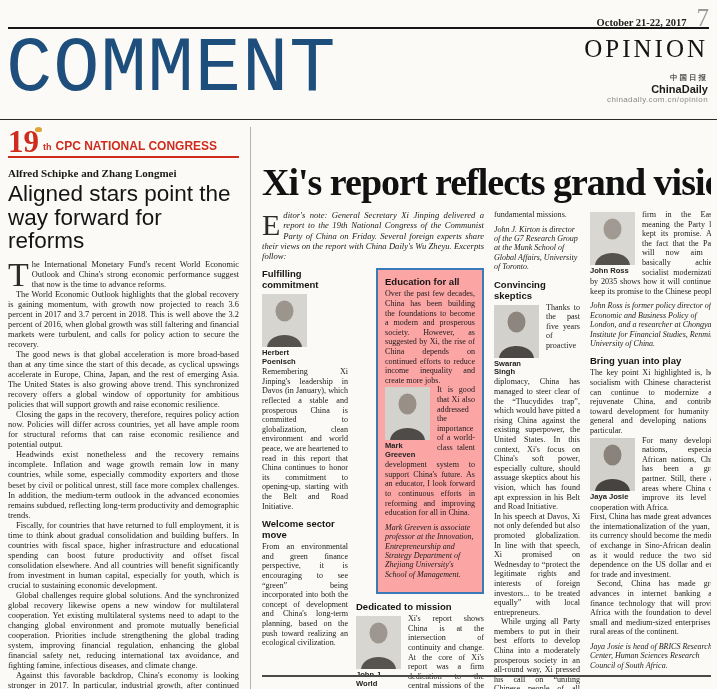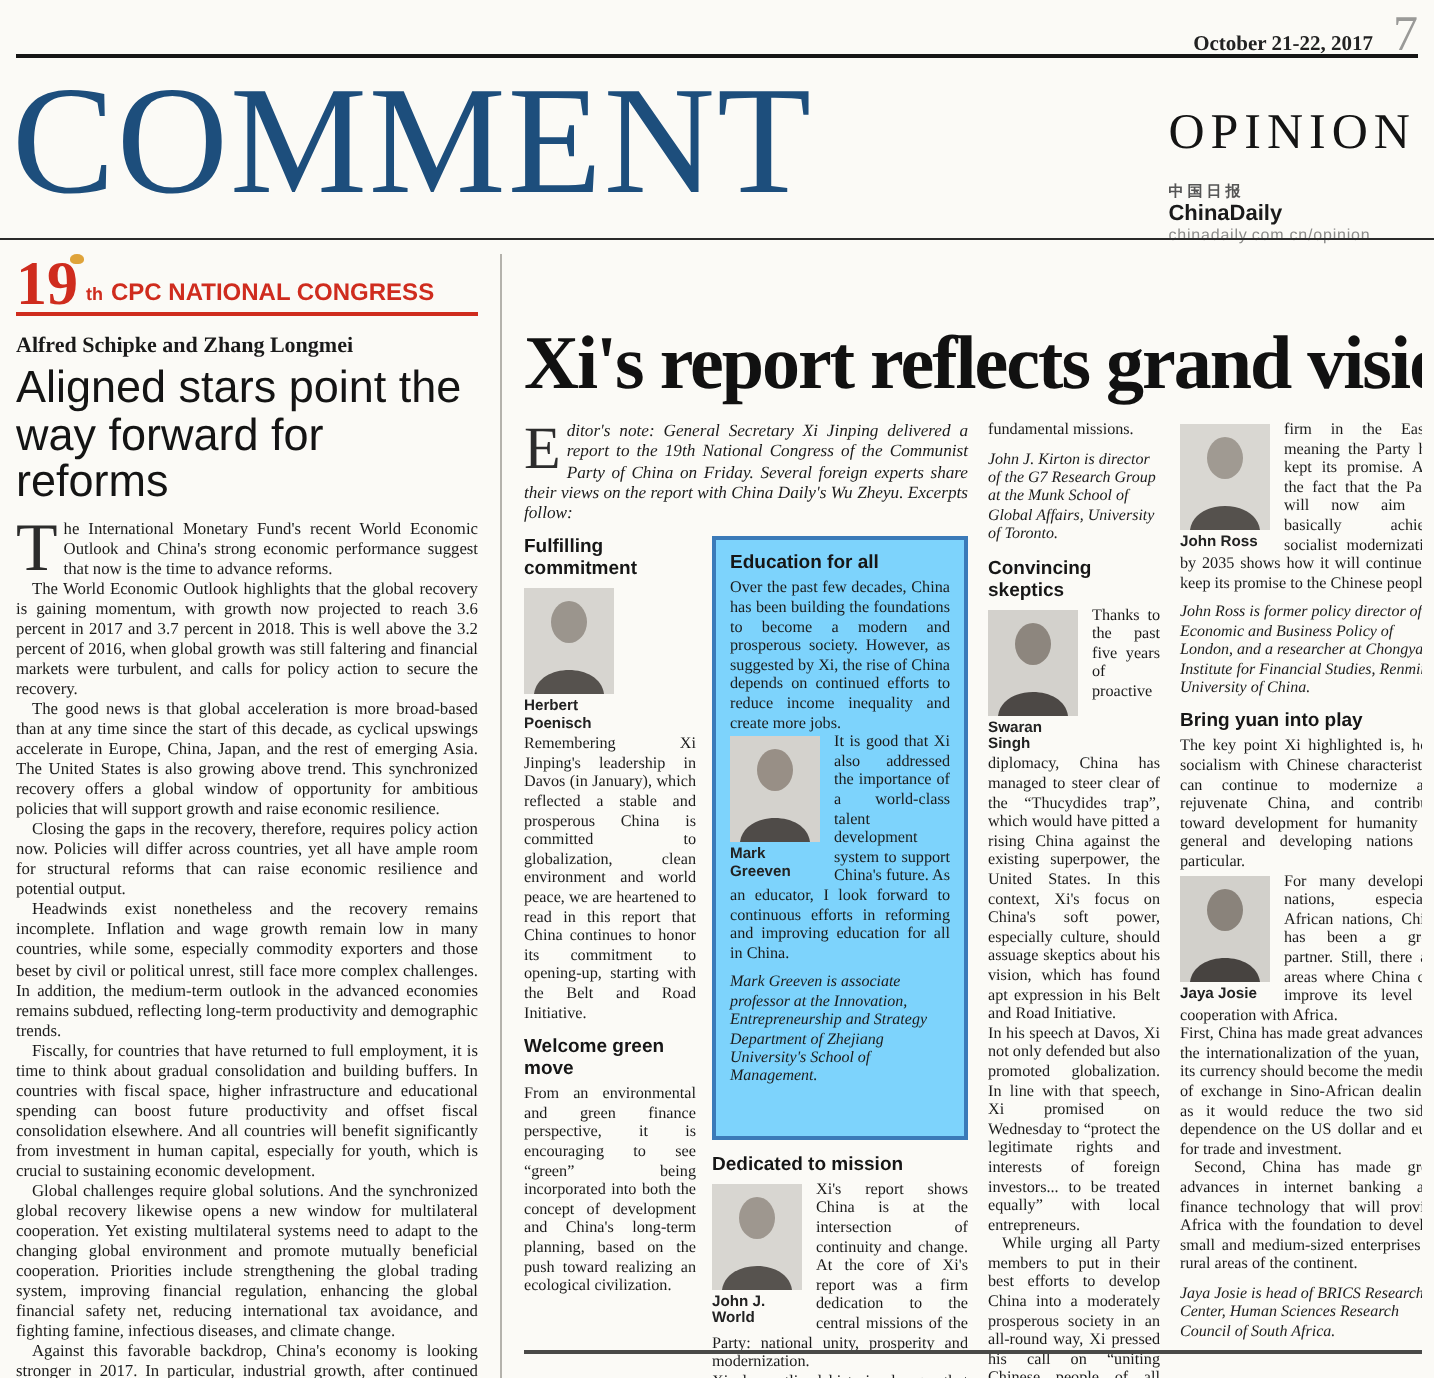--- a/index.html
+++ b/index.html
@@ -10,23 +10,23 @@
     font-family:"Liberation Serif", serif;
   }
   
   .header-top { position:absolute; top:4px; right:8px; display:flex; align-items:baseline; gap:10px; }
   .date { font-size:10.5px; font-weight:bold; color:#222; }
   .pageno { font-size:25px; color:#9a9a98; font-family:"Liberation Serif",serif; }
   .rule-top { position:absolute; top:27px; left:8px; right:8px; height:2px; background:#161616; }
   .masthead {
     position:absolute; top:30px; left:6px;
     font-size:77px; line-height:80px; letter-spacing:1px;
-    color:#1d4e7c; font-family:Liberation Serif, serif;
+    color:#1d4e7c; font-family:Liberation Mono, monospace;
   }
-  .opinion-block { position:absolute; top:53px; right:9px; }
+  .opinion-block { position:absolute; top:35px; right:9px; text-align:right; }
   .opinion { font-size:25px; letter-spacing:3px; color:#141414; font-family:"Liberation Serif",serif; }
   .brand-cn { margin-top:10px; font-size:7.5px; color:#555; letter-spacing:2px;font-weight:bold; }
   .brand { font-size:11px; font-weight:bold; font-family:"Liberation Sans",sans-serif; color:#1a1a1a; }
   .brand-url { font-size:8px; color:#8a8a88; font-family:"Liberation Sans",sans-serif; letter-spacing:.4px; }
   .rule-mid { position:absolute; top:119px; left:0; right:0; height:1px; background:#2a2a2a; }
 
   
   .body-wrap { position:absolute; top:127px; left:8px; right:6px; bottom:0; display:flex; gap:11px; }
   .vdivider { width:1px; background:#b4b2ac; }
 
@@ -64,21 +64,21 @@
   .sec-h { font-family:"Liberation Sans",sans-serif; font-weight:bold; font-size:9.5px; margin:7px 0 2px; color:#161616; }
   .sec-h.first { margin-top:0; }
   .bt { font-size:8.1px; line-height:9.6px; text-align:justify; }
   .bt + .bt { text-indent:7px; }
   .bio { font-style:italic; font-size:8px; line-height:9.4px; margin:5px 0 2px; text-align:left; }
 
   .hs-block { float:left; width:47px; margin:2px 5px 1px 0; }
   .hs { display:block; width:45px; height:53px; }
   .hs-caption { font-family:"Liberation Sans",sans-serif; font-weight:bold; font-size:7.6px; line-height:8.4px; margin-top:2px; color:#222; }
 
-  .feature-box { border:2px solid #3b7ab8; padding:6px 7px 23px; background:#7dd3fc; }
+  .feature-box { border:2px solid #3b7ab8; padding:6px 7px 11px; background:#fca5a5;margin-left:20px; }
   .feature-box .sec-h { margin-top:0; }
   .clearfix::after { content:""; display:block; clear:both; }
 </style>
 </head>
 <body>
 
 <div class="page">
 
   <div class="header-top">
     <span class="date">October 21-22, 2017</span>
@@ -135,21 +135,21 @@
                   <svg class="hs" viewBox="0 0 45 53">
                       <rect width="45" height="53" fill="#d7d5d0"></rect>
                       <ellipse cx="22.5" cy="17" rx="9" ry="10.5" fill="#9b958d"></ellipse>
                       <path d="M5 53 C7 37 38 37 40 53 Z" fill="#56524e"></path>
                     </svg>
                   <div class="hs-caption">Herbert Poenisch</div>
                 </div>
                 <p class="bt">Remembering Xi Jinping's leadership in Davos (in January), which reflected a stable and prosperous China is committed to globalization, clean environment and world peace, we are heartened to read in this report that China continues to honor its commitment to opening-up, starting with the Belt and Road Initiative.</p>
               </div>
 
-              <div class="sec-h">Welcome green move</div>
+              <div class="sec-h">Welcome sector move</div>
               <p class="bt">From an environmental and green finance perspective, it is encouraging to see “green” being incorporated into both the concept of development and China's long-term planning, based on the push toward realizing an ecological civilization.</p>
 
             </div>
 
             <div class="colF">
               <div class="feature-box">
                 <div class="sec-h">Education for all</div>
                 <p class="bt">Over the past few decades, China has been building the foundations to become a modern and prosperous society. However, as suggested by Xi, the rise of China depends on continued efforts to reduce income inequality and create more jobs.</p>
                 <div class="clearfix">
                   <div class="hs-block">

